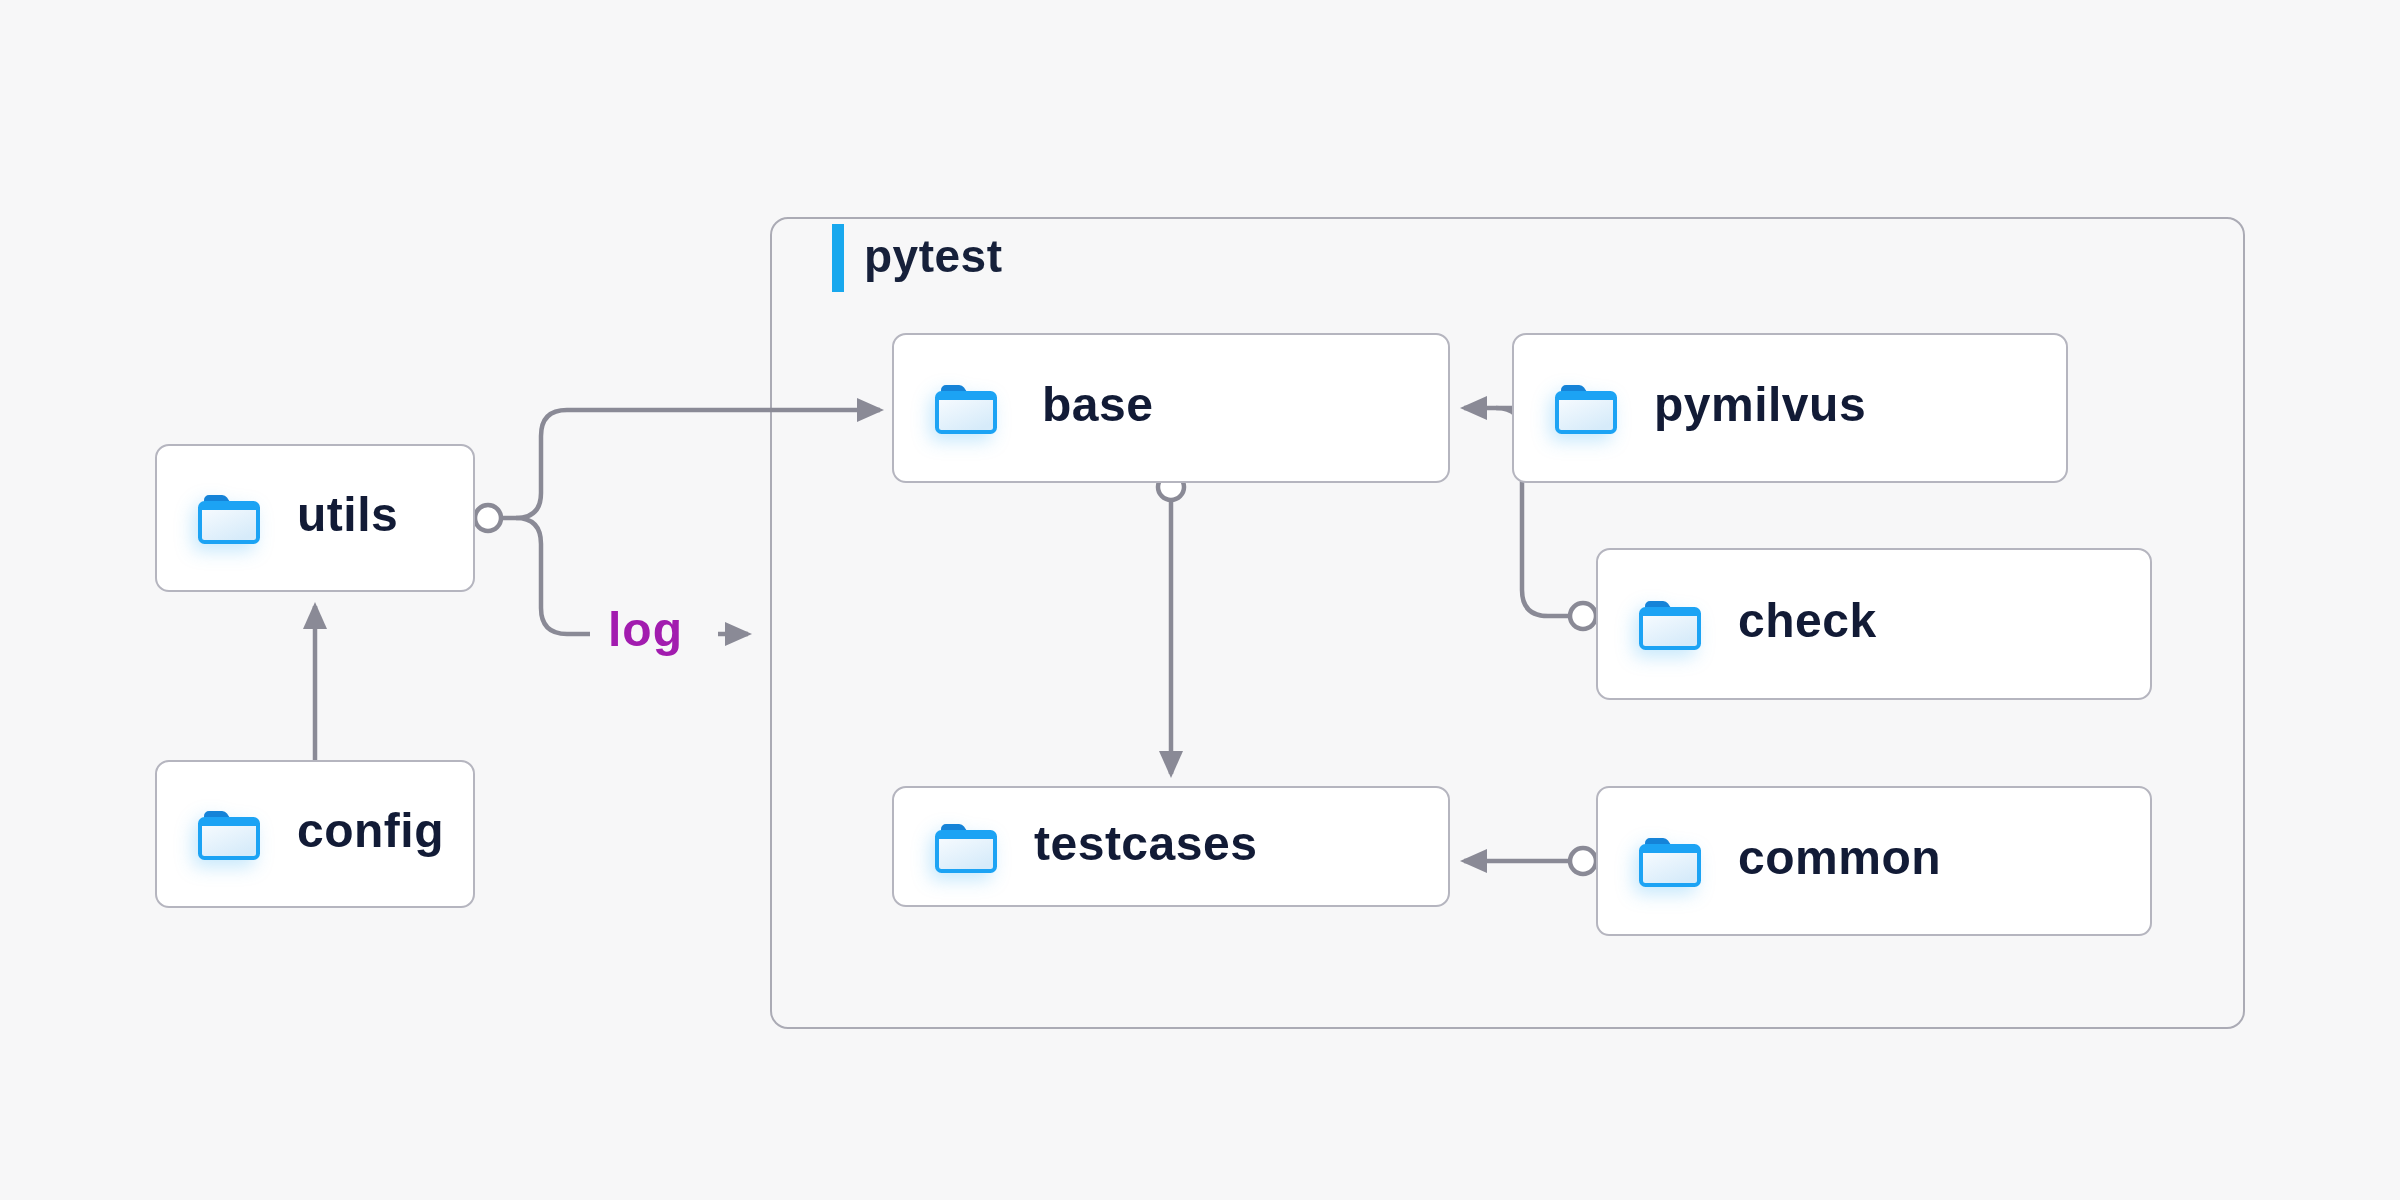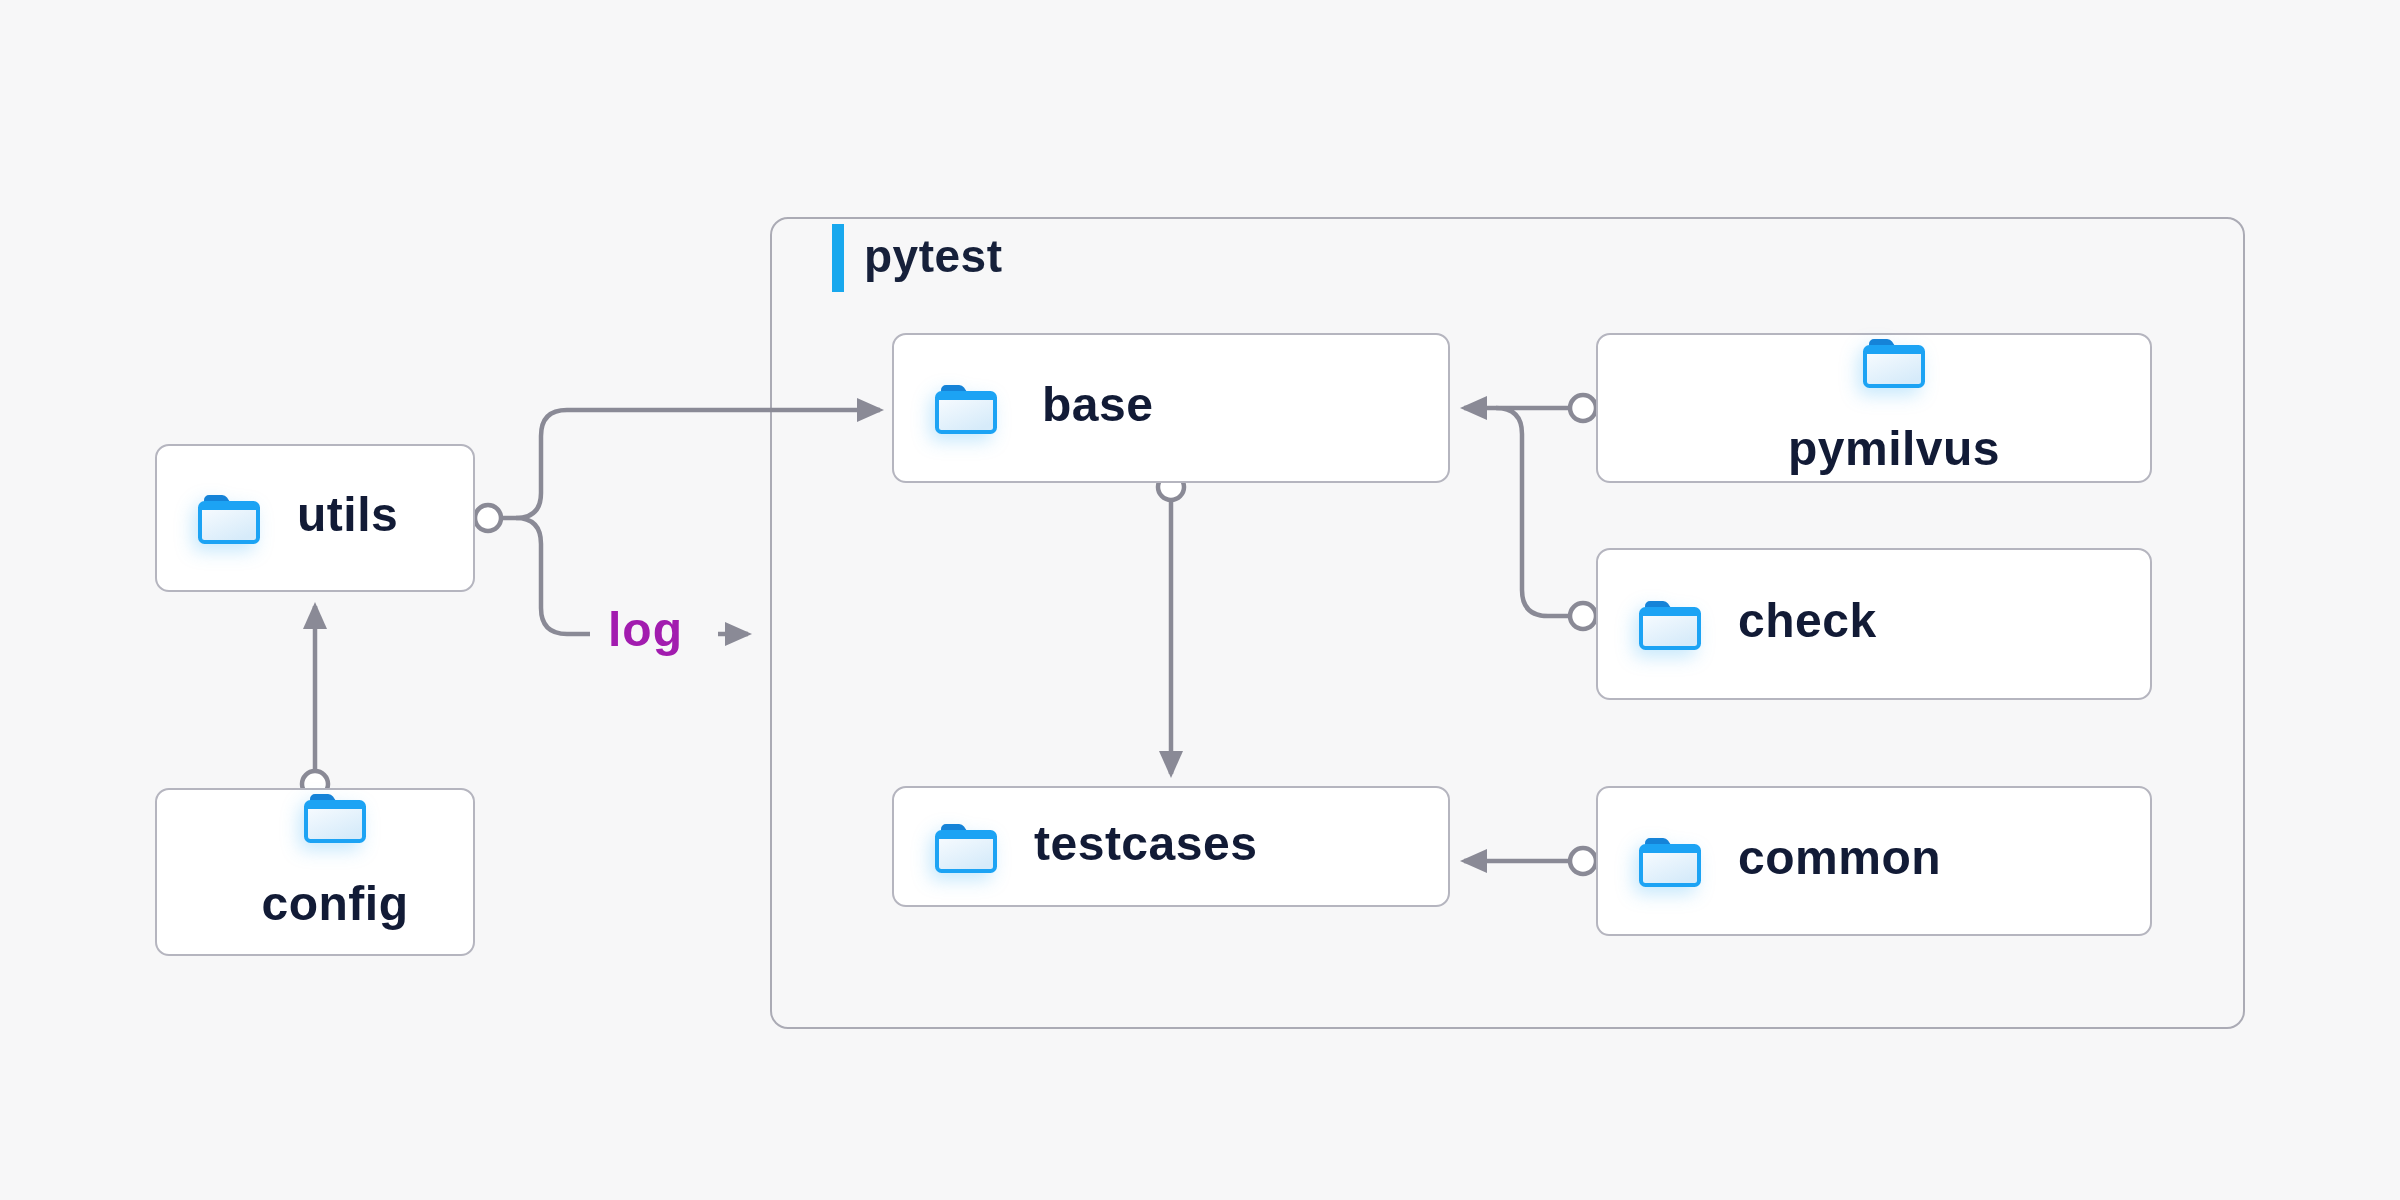--- a/index.html
+++ b/index.html
@@ -79,23 +79,23 @@
     line-height: 1;
     padding-bottom: 6px;
   }
   .folder-icon {
     width: 64px;
     height: 54px;
     flex: 0 0 auto;
     filter: drop-shadow(-5px 7px 9px rgba(26,163,244,0.25));
   }
   .node-utils     { left: 155px; top: 444px; width: 320px; height: 148px; }
-  .node-config    { left: 155px; top: 788px; width: 320px; height: 168px; flex-direction: column; }
+  .node-config    { left: 155px; top: 760px; width: 320px; height: 148px; }
   .node-base      { left: 892px;  top: 333px; width: 558px; height: 150px; gap: 44px; }
-  .node-pymilvus  { left: 1596px; top: 333px; width: 556px; height: 150px; flex-direction: column; }
+  .node-pymilvus  { left: 1512px; top: 333px; width: 556px; height: 150px; }
   .node-check     { left: 1596px; top: 548px; width: 556px; height: 152px; }
   .node-testcases { left: 892px;  top: 786px; width: 558px; height: 121px; }
   .node-common    { left: 1596px; top: 786px; width: 556px; height: 150px; border-radius: 13px; }
   
   .edge-label-log {
     position: absolute;
     left: 608px; top: 606px;
     font-size: 48px;
     font-weight: 700;
     color: #a21caf;

